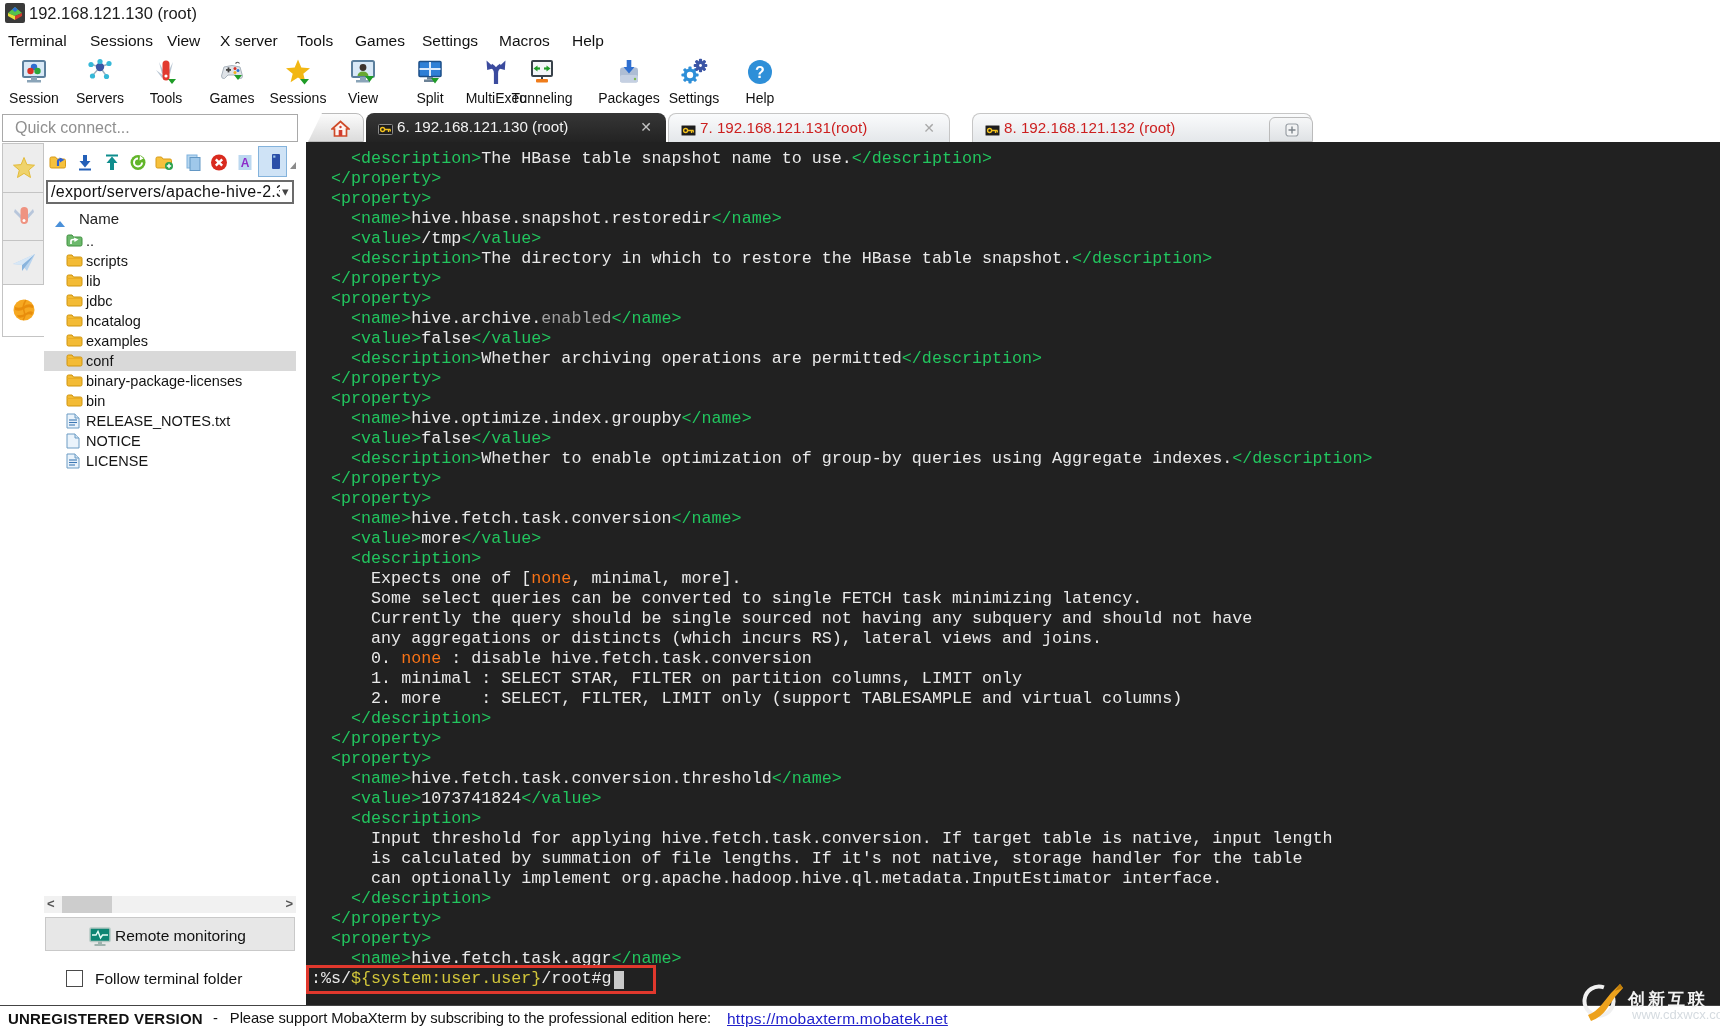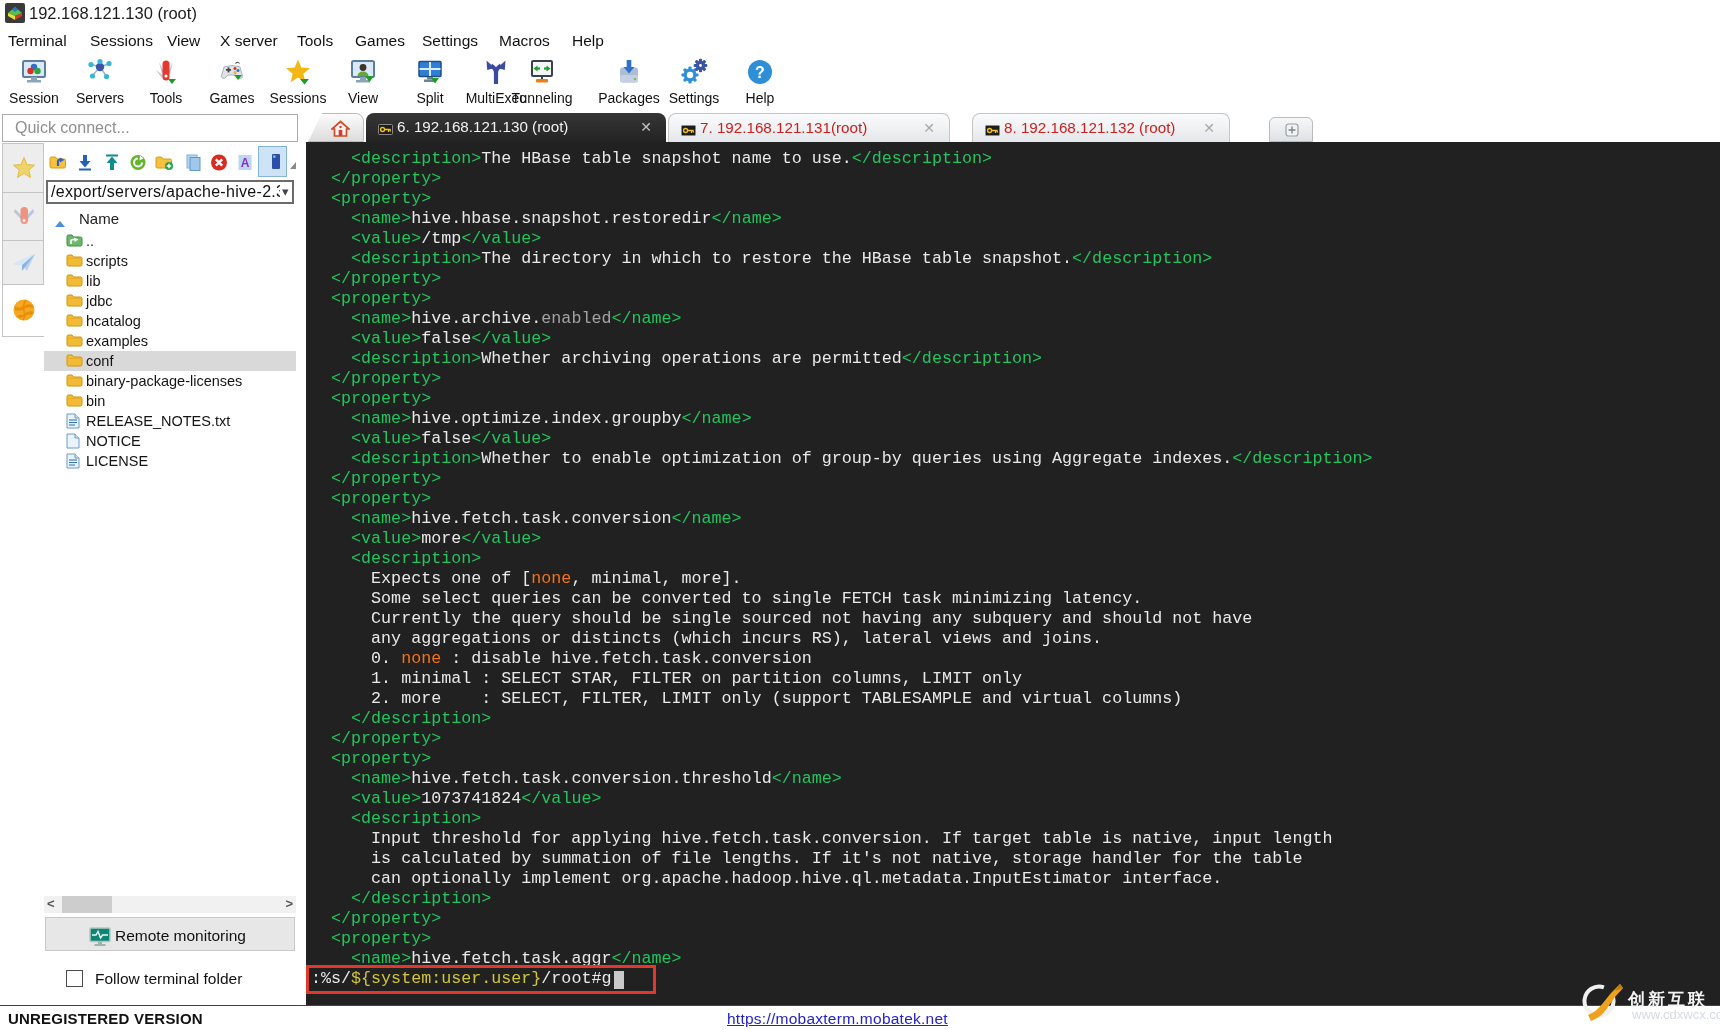--- a/index.html
+++ b/index.html
@@ -18,21 +18,21 @@
 .tb{position:absolute;top:58px;width:80px;text-align:center}
 .tbi{height:30px}
 .tbl{font-size:14px;color:#111;margin-top:2px}
 
 #qc{position:absolute;left:2px;top:114px;width:296px;height:28px;border:1px solid #a9a9a9;background:#fff;font-size:16px;color:#8f8f8f;line-height:26px;padding-left:12px}
 
 .tab{position:absolute;top:113px;height:29px}
 #tabhome{left:308px;width:56px;background:linear-gradient(#fbfbfb,#dcdcdc);clip-path:polygon(14px 0,100% 0,100% 100%,0 100%);border-radius:8px 8px 0 0;border:1px solid #bbb}
 #tab1{left:366px;width:300px;background:linear-gradient(#363636,#232323);border-radius:8px 8px 0 0;color:#f2f2f2;font-size:15.2px}
 #tab2{left:668px;width:282px}
-#tab3{left:972px;width:258px}
+#tab3{left:972px;width:340px}
 .tabg{background:linear-gradient(#fafbfc,#e4e7ea);border:1px solid #c6c6c6;border-bottom:none;border-radius:8px 8px 0 0;color:#cc1f1f;font-size:15.2px}
 .tab .ky{position:absolute;left:12px;top:8px}
 .tab .tt{position:absolute;left:31px;top:5px;white-space:nowrap}
 .tab .cl{position:absolute;right:14px;top:6px;color:#c4c4c4;font-size:14px}
 .tabg .cl{color:#a8a8a8}
 #tabplus{left:1269px;top:117px;width:44px;height:25px;background:linear-gradient(#f6f7f8,#dfe2e5);border:1px solid #bbb;border-radius:6px 6px 0 0}
 
 .cell{position:absolute;left:2px;width:42px;background:#ededed;border:1px solid #c4c4c4}
 
 .mi{position:absolute;top:154px}
@@ -516,20 +516,21 @@
       </svg></span>
     <span>Remote monitoring</span>
   </div>
 <div id="follow">
     <span class="cb"></span>
     <span>Follow terminal folder</span>
   </div>
 
 <div id="status">
     <b>UNREGISTERED VERSION</b>
+    <span class="r1">-&nbsp;&nbsp; Please support MobaXterm by subscribing to the professional edition here:</span>
     <a>https://mobaxterm.mobatek.net</a>
   </div>
 <div id="wm"><svg width="52" height="48" viewBox="0 0 52 48">
       <path d="M35.6 17.0 A 14.5 14.5 0 1 1 26.9 8.4" stroke="#f0f0f0" stroke-width="4" fill="none"></path>
 <path d="M11 36 Q19 33 26 24 Q33 14 43 5 L46 9 Q37 18 31 28 Q25 38 14 42 Z" fill="#eda21d"></path>
 <path d="M43 5 L46 9 L38 12 Z" fill="#c07d08"></path>
     </svg></div>
 <div id="wmtx">创新互联</div>
 <div id="wmtx2">www.cdxwcx.com</div>
 </body></html>

